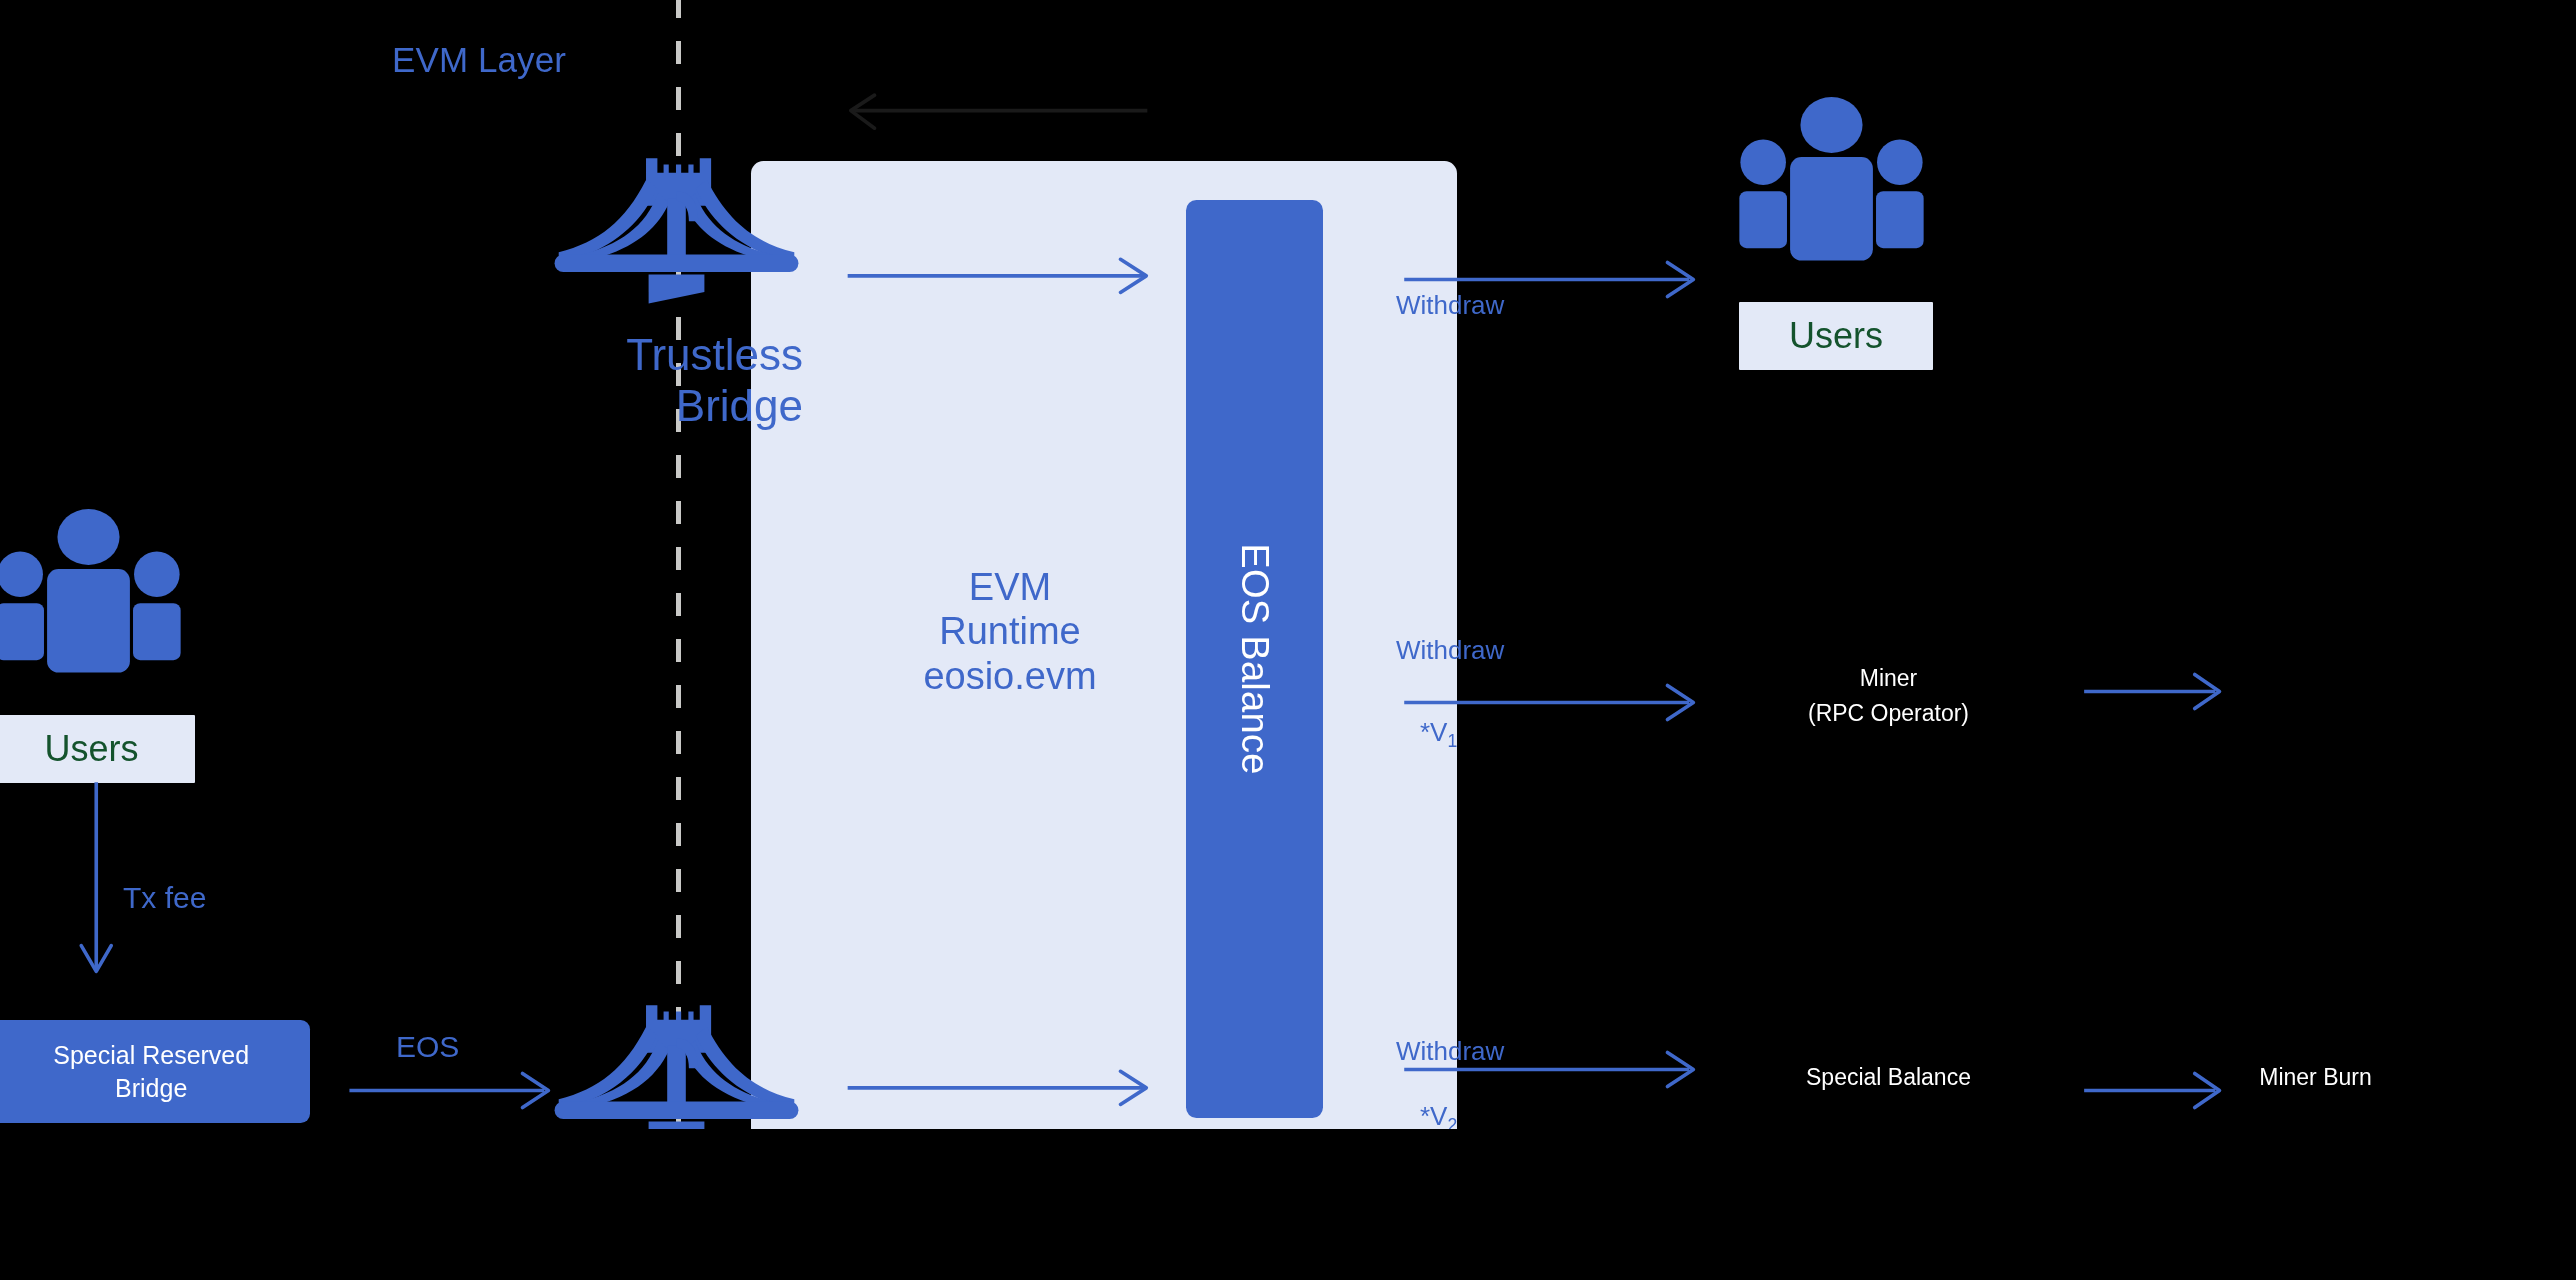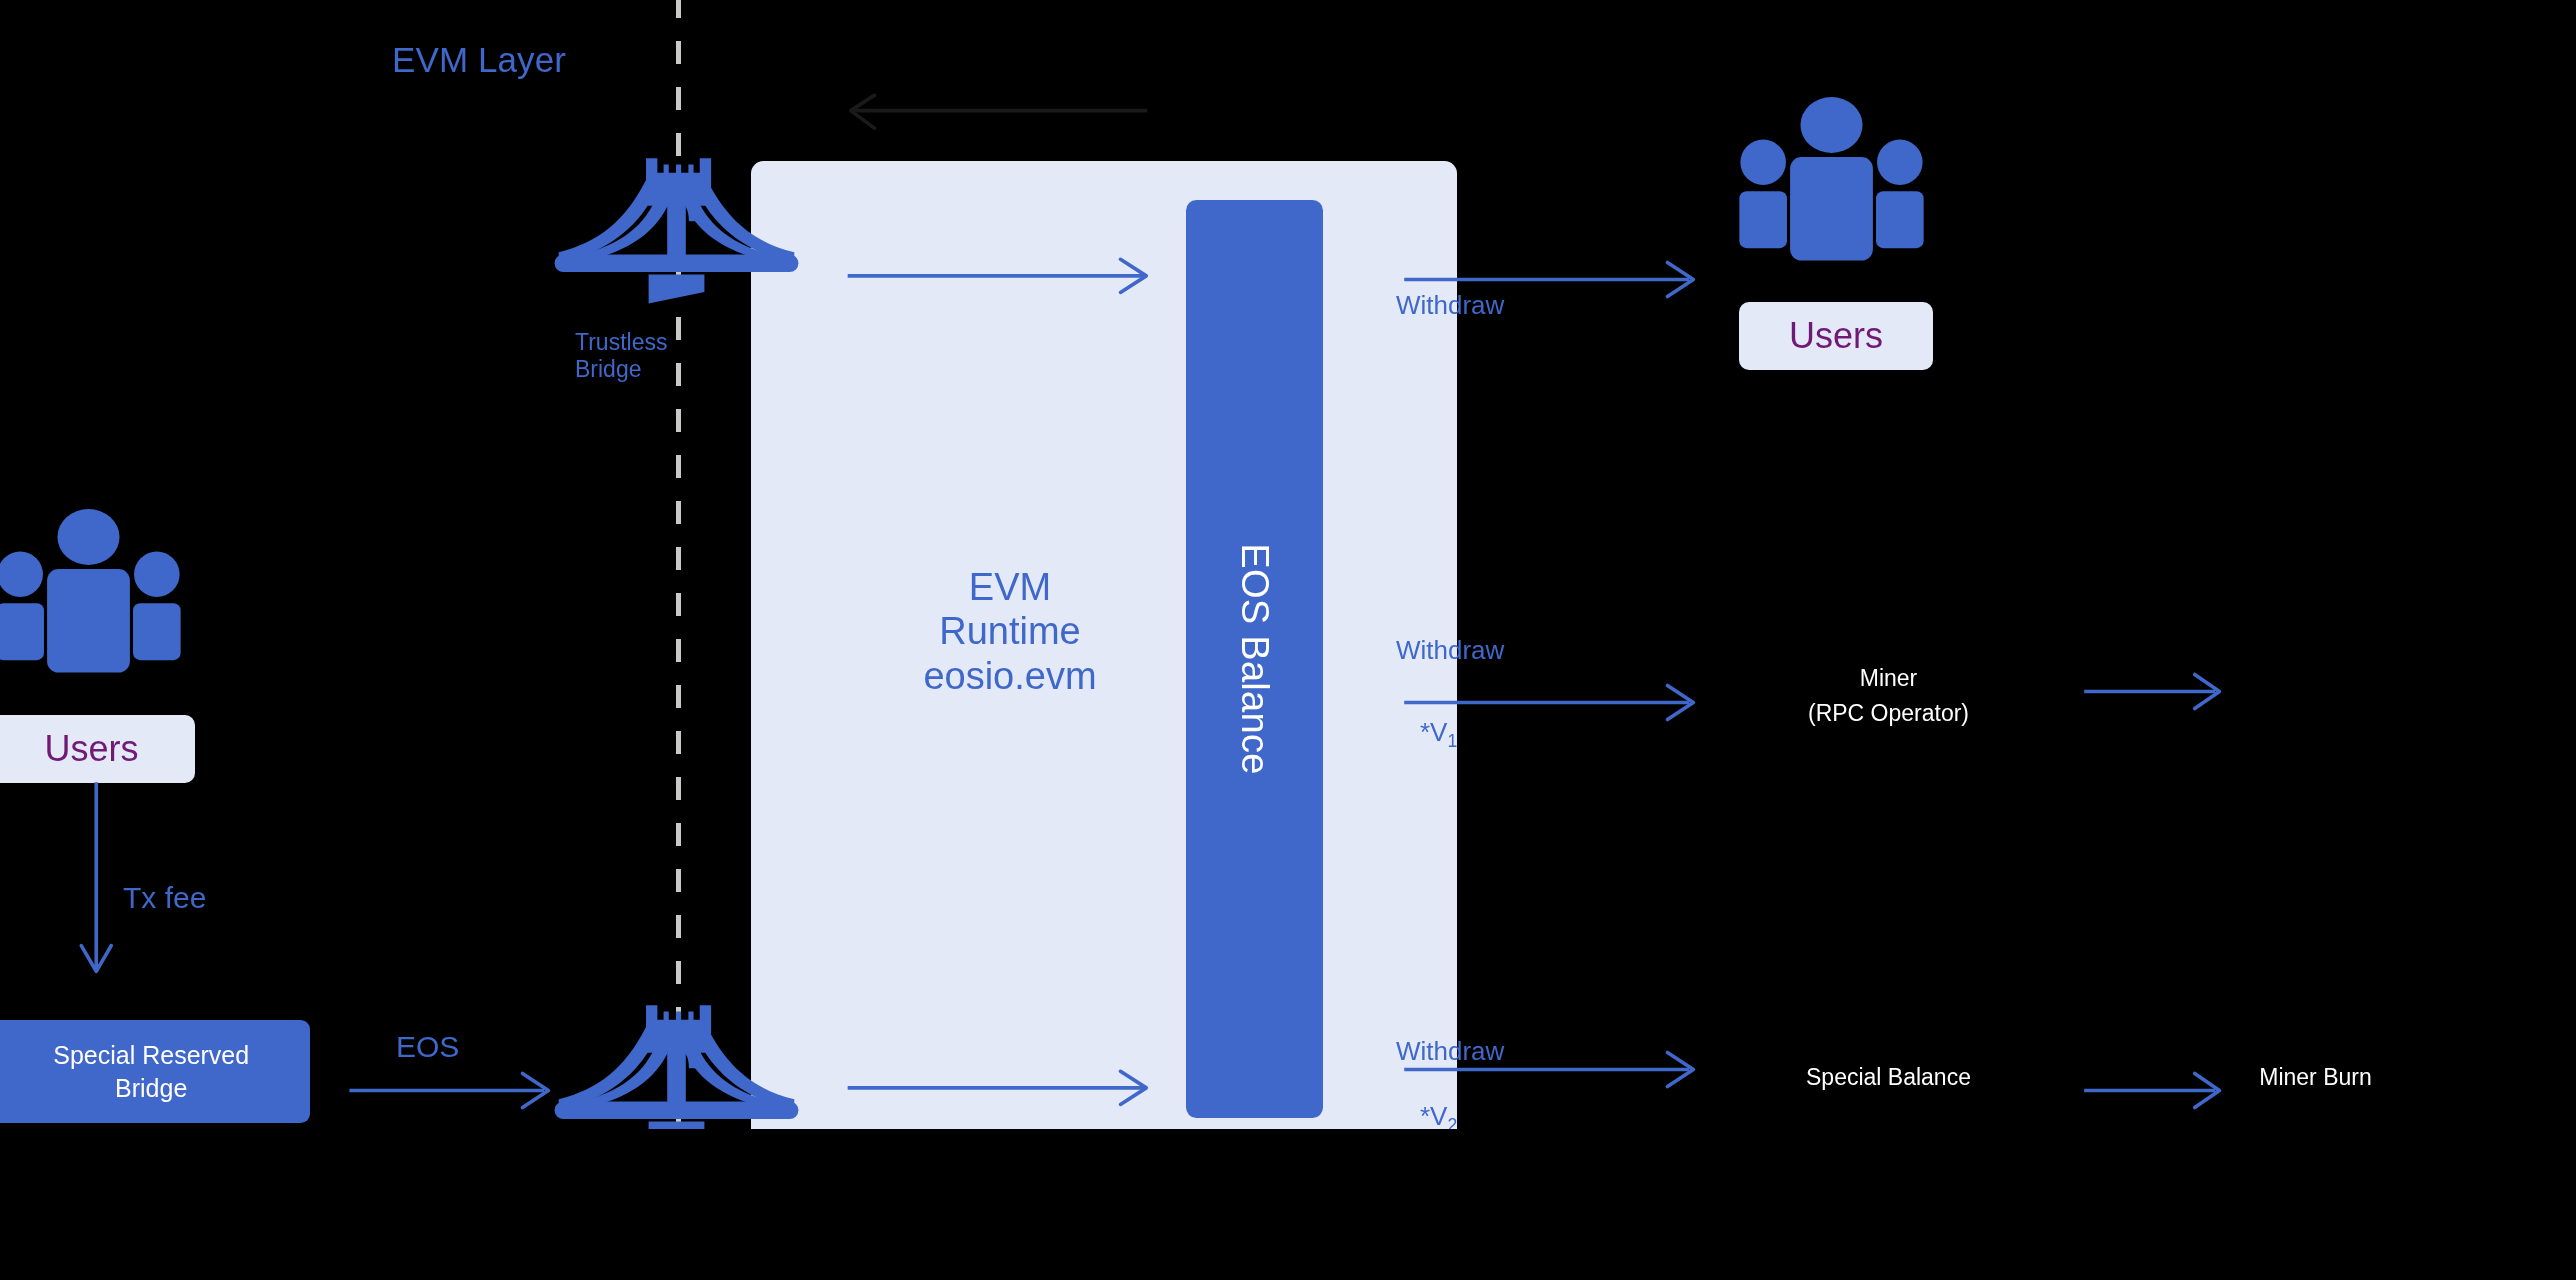--- a/index.html
+++ b/index.html
@@ -77,38 +77,38 @@
     color: #ffffff;
     font-size: 38px;
     letter-spacing: 0.3px;
   }
 
   
   .bridge { width: 259px; height: 155px; }
   #bridge-top { left: 547px; top: 149px; }
   #bridge-bottom { left: 547px; top: 996px; }
   #trustless-label {
-    left: 575px;
+    left: 549px;
     top: 329px;
     width: 254px;
-    text-align: left;
-    font-size: 23px;
+    text-align: right;
+    font-size: 44px;
     line-height: 1.16;
     color: #3f68ca;
   }
 
   
   .people { width: 197px; height: 176px; }
   #people-left  { left: -10.4px; top: 508px; }
   #people-right { left: 1733px; top: 96px; }
 
   .users-chip {
     background: #e3e9f7;
-    border-radius: 10px;
-    color: #701a75;
+    border-radius: 1px;
+    color: #14532d;
     font-size: 36px;
     display: flex;
     align-items: center;
     justify-content: center;
     white-space: nowrap;
   }
   #users-chip-left  { left: -11.4px; top: 715px; width: 206px; height: 68px; }
   #users-chip-right { left: 1739px; top: 302px;  width: 194px; height: 68px; }
 
   

